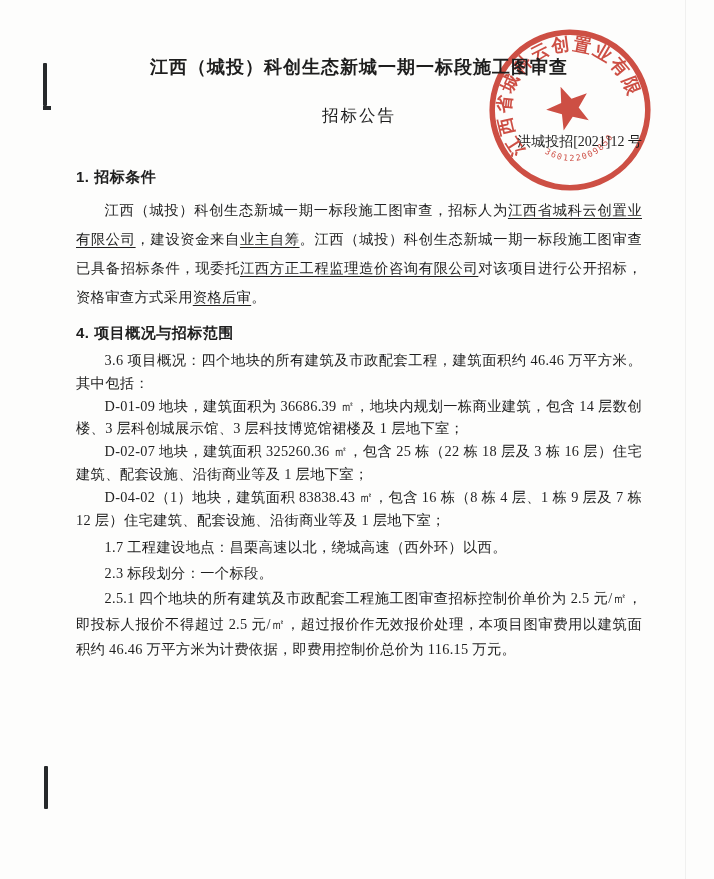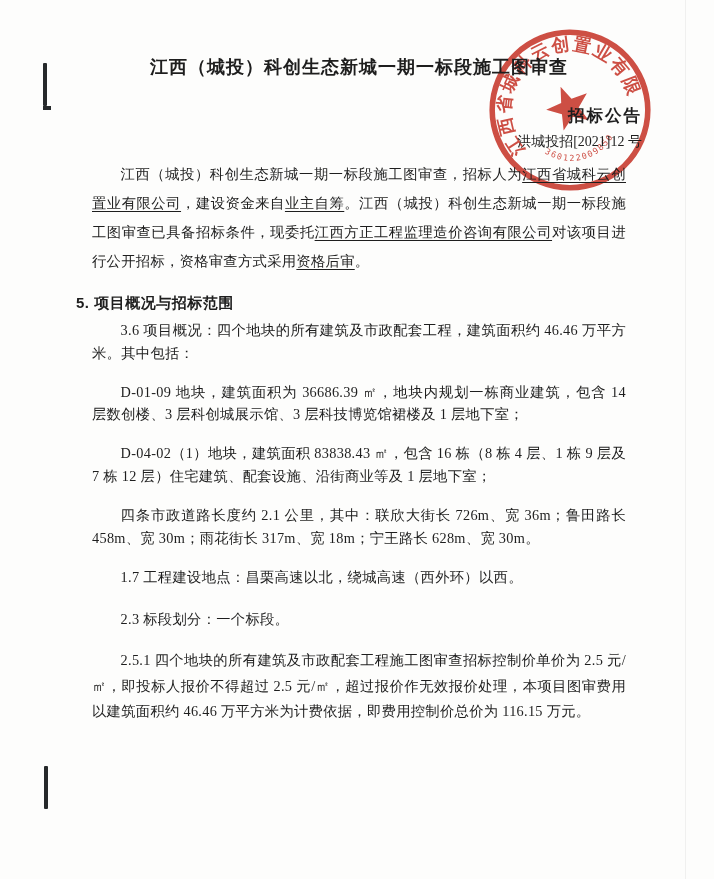--- a/index.html
+++ b/index.html
@@ -12,32 +12,32 @@
   .page::after{ 
     content:"";position:absolute;top:0;right:28px;width:1px;height:100%;
     background:rgba(0,0,0,0.05);
   }
   .content{position:absolute;top:54px;left:76px;right:72px;}
   .title{
     font-size:18px;font-weight:bold;text-align:center;
     letter-spacing:1px;line-height:26px;
   }
   .subtitle{
-    font-size:16.5px;font-weight:bold;text-align:right;
+    font-size:16.5px;font-weight:normal;text-align:center;
     letter-spacing:2px;line-height:24px;margin-top:24px;
   }
   .docno{font-size:14px;text-align:right;line-height:20px;margin-top:4px;}
   .h{
     font-family:"Liberation Sans","DejaVu Sans",sans-serif;
     font-size:15px;font-weight:bold;line-height:22px;letter-spacing:0.5px;
   }
   .h.h1{margin-top:14px;}
   .h.h2{margin-top:10px;}
   p.body{
-    margin:16px;font-size:14.3px;text-align:justify;
+    margin:0;font-size:14.3px;text-align:justify;
     letter-spacing:0.3px;
   }
   p.s1{line-height:29px;margin-top:8px;text-indent:2em;}
   p.tight{line-height:22.8px;text-indent:2em;}
   p.tight.first{margin-top:5px;}
   p.loose{line-height:25.5px;text-indent:2em;}
   p.loose.first{margin-top:4px;}
   .u{text-decoration:underline;text-underline-offset:3px;text-decoration-thickness:1px;}
   
   .mark{position:absolute;width:4px;background:#26292b;border-radius:1px;}
@@ -78,26 +78,27 @@
         <textPath href="#sealBottomArc" startOffset="4">360122009850</textPath>
       </text>
     </svg>
   </div>
 
   <div class="content">
     <div class="title">江西（城投）科创生态新城一期一标段施工图审查</div>
     <div class="subtitle">招标公告</div>
     <div class="docno">洪城投招[2021]12 号</div>
 
+    <div class="h h1">1. 招标条件</div>
     <p class="body s1"><span>江西（城投）科创生态新城一期一标段施工图审查，招标人为</span><span class="u">江西省城科云创置业有限公司</span><span>，建设资金来自</span><span class="u">业主自筹</span><span>。江西（城投）科创生态新城一期一标段施工图审查已具备招标条件，现委托</span><span class="u">江西方正工程监理造价咨询有限公司</span><span>对该项目进行公开招标，资格审查方式采用</span><span class="u">资格后审</span><span>。</span></p>
 
-    <div class="h h2">5. 项目概况与招标范围</div>
+    <div class="h h2">4. 项目概况与招标范围</div>
     <p class="body tight first">3.6 项目概况：四个地块的所有建筑及市政配套工程，建筑面积约 46.46 万平方米。其中包括：</p>
     <p class="body tight">D-01-09 地块，建筑面积为 36686.39 ㎡，地块内规划一栋商业建筑，包含 14 层数创楼、3 层科创城展示馆、3 层科技博览馆裙楼及 1 层地下室；</p>
+    <p class="body tight">D-02-07 地块，建筑面积 325260.36 ㎡，包含 25 栋（22 栋 18 层及 3 栋 16 层）住宅建筑、配套设施、沿街商业等及 1 层地下室；</p>
     <p class="body tight">D-04-02（1）地块，建筑面积 83838.43 ㎡，包含 16 栋（8 栋 4 层、1 栋 9 层及 7 栋 12 层）住宅建筑、配套设施、沿街商业等及 1 层地下室；</p>
-    <p class="body tight">四条市政道路长度约 2.1 公里，其中：联欣大街长 726m、宽 36m；鲁田路长 458m、宽 30m；雨花街长 317m、宽 18m；宁王路长 628m、宽 30m。</p>
     <p class="body loose first">1.7 工程建设地点：昌栗高速以北，绕城高速（西外环）以西。</p>
     <p class="body loose">2.3 标段划分：一个标段。</p>
     <p class="body loose">2.5.1 四个地块的所有建筑及市政配套工程施工图审查招标控制价单价为 2.5 元/㎡，即投标人报价不得超过 2.5 元/㎡，超过报价作无效报价处理，本项目图审费用以建筑面积约 46.46 万平方米为计费依据，即费用控制价总价为 116.15 万元。</p>
 
   </div>
 
 </div>
 
 </body></html>

